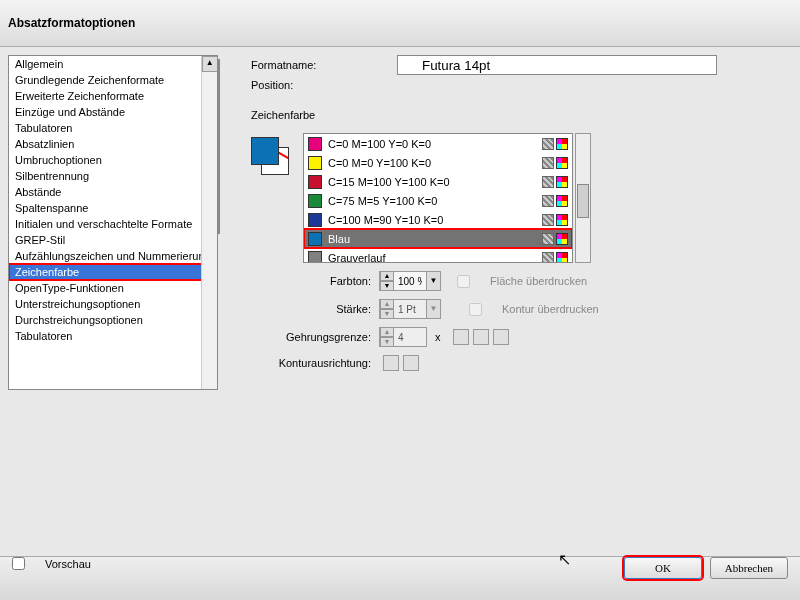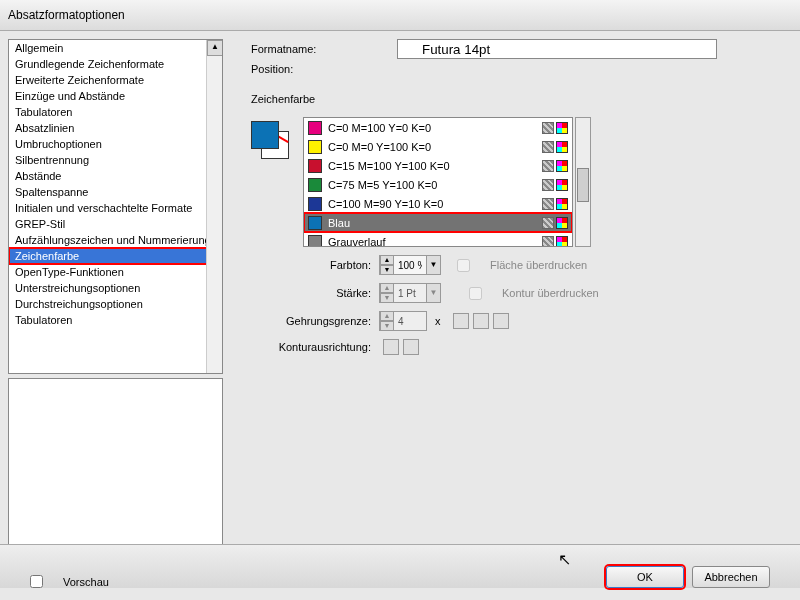--- a/index.html
+++ b/index.html
@@ -1,19 +1,19 @@
 <!DOCTYPE html>
 <html><head>
 <meta charset="utf-8">
 <style>
 * { box-sizing: border-box; margin: 0; padding: 0; }
 body { font-family: Tahoma, Arial, sans-serif; font-size: 11px; background: #e8e8e8; width: 800px; height: 600px; overflow: hidden; position: relative; }
-.titlebar { background: linear-gradient(#f4f4f4, #dcdcdc); padding: 8px 8px; border-bottom: 1px solid #aaa; font-size: 12px; }
+.titlebar { background: linear-gradient(#f4f4f4, #dcdcdc); padding: 16px 8px; border-bottom: 1px solid #aaa; font-size: 12px; font-weight: bold; }
 .dialog-body { display: flex; padding: 8px; height: 538px; }
-.sidebar { width: 215px; display: flex; flex-direction: column; }
+.sidebar { width: 215px; display: flex; flex-direction: row; }
 .sidebar-list { border: 1px solid #888; background: #fff; height: 335px; overflow: hidden; position: relative; }
 .sidebar-item { padding: 2px 6px; cursor: default; white-space: nowrap; }
 .sidebar-item.selected { background: #3875d7; color: #fff; outline: 2px solid red; outline-offset: -1px; }
 .sidebar-scroll { position: absolute; right: 0; top: 0; width: 16px; height: 100%; background: #f0f0f0; border-left: 1px solid #ccc; }
 .scroll-btn { width: 16px; height: 16px; background:#ddd; border:1px solid #999; font-size:8px; text-align:center; line-height:12px;}
 .preview-box { border: 1px solid #888; background:#fff; height: 175px; margin-top: 4px; }
 .main { flex: 1; padding: 0 12px 0 28px; }
 .row { display: flex; align-items: center; margin-bottom: 4px; }
 .label-r { text-align: left; width: 130px; margin-right: 16px; }
 .text-input { border: 1px solid #888; padding: 2px 4px; background: #fff; height: 20px; }
@@ -37,23 +37,23 @@
 .form-label { width: 120px; text-align: right; margin-right: 8px; }
 .spinner { display:flex; align-items:center; border:1px solid #999; background:#f6f6f6; height:20px; }
 .spinner.disabled { color:#888; background:#eee;}
 .spinner-btns { display:flex; flex-direction:column;}
 .sp-btn { width:14px; height:10px; background:#ddd; border:1px solid #999; font-size:7px; text-align:center; line-height:7px;}
 .spinner-val { width: 32px; padding: 0 4px; border:none; background:transparent; font-size:10px;}
 .dropdown-caret { width:14px; height:18px; border-left:1px solid #999; background:#ddd; text-align:center; font-size:8px; line-height:18px;}
 .checkbox-lbl { display:flex; align-items:center; gap:20px; }
 .checkbox-lbl.disabled { color:#888; }
 .mini-icon { width:16px; height:16px; border:1px solid #999; background:#e0e0e0; margin-left:4px; }
-.footer { position:absolute; bottom:12px; left:0; right:0; height:44px; display:flex; align-items:flex-end; padding: 0 30px; background: linear-gradient(#eee,#d8d8d8); border-top:1px solid #aaa;}
+.footer { position:absolute; bottom:0; left:0; right:0; height:44px; display:flex; align-items:flex-start; padding: 0 12px; background: linear-gradient(#eee,#d8d8d8); border-top:1px solid #aaa;}
 .footer .spacer { flex:1; }
-.btn { min-width:78px; height:22px; background: linear-gradient(#f8f8f8,#ddd); border:1px solid #888; border-radius:3px; font-size:11px; }
+.btn { min-width:78px; height:22px; background: linear-gradient(#f8f8f8,#ddd); border:1px solid #888; border-radius:3px; font-size:11px;font-family:Liberation Serif, serif; }
 .btn.primary { border:1px solid #3b79c7; box-shadow: 0 0 0 2px red;}
 .cursor { position:absolute; left:558px; top:550px; font-size:16px; pointer-events:none;}
 </style>
 </head>
 <body>
 
 <div class="titlebar">Absatzformatoptionen</div>
 
 <div class="dialog-body">
   <div class="sidebar">

